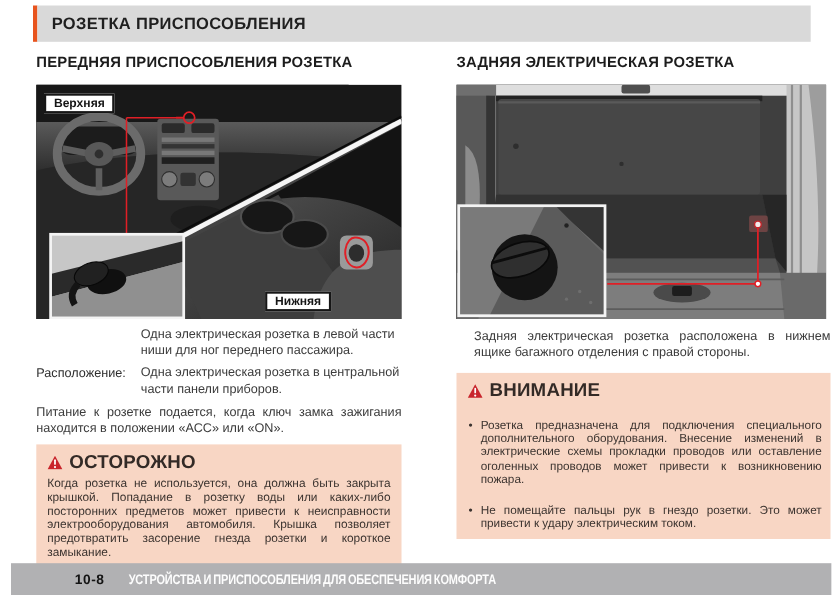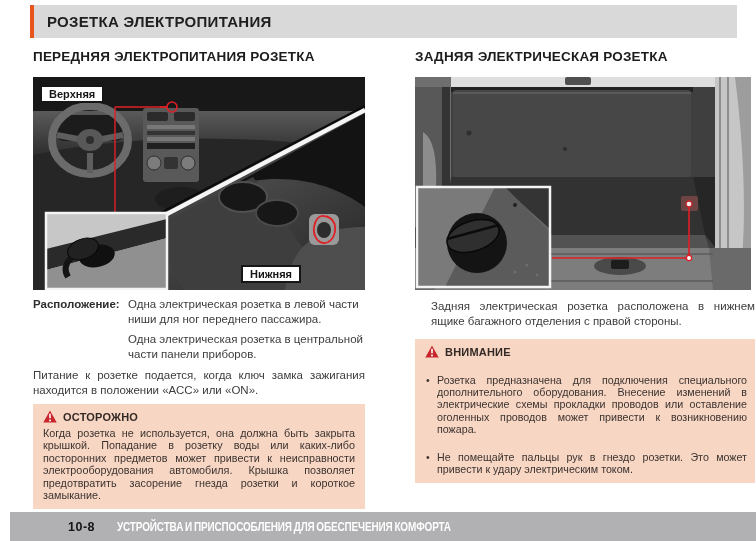--- a/index.html
+++ b/index.html
@@ -25,30 +25,30 @@
   .fig-front{width:284px;height:213px;}
   .fig-rear{width:336px;height:213px;}
   .tag{
     position:absolute;background:#fff;border:2px solid #161616;color:#161616;
     font-size:11px;font-weight:bold;line-height:14px;padding:0 7px;white-space:nowrap;
   }
   .tag-top{left:7px;top:8px;}
   .tag-bottom{right:16px;bottom:7px;}
   
   .location{display:flex;margin-top:7px;font-size:11.5px;line-height:15px;}
-  .loc-label{font-weight:bold;width:95px;flex:0 0 95px;color:#2e2e2e;}
+  .loc-label{font-weight:normal;width:95px;flex:0 0 95px;color:#2e2e2e;margin-top:36px;}
   .loc-items p{margin:0;}
   .loc-items p + p{margin-top:5px;}
   p.note{margin:6px 0 0 0;font-size:11.5px;line-height:15px;text-align:justify;}
   p.intro{margin:9px 0 0 16px;font-size:11.5px;line-height:15px;text-align:justify;}
   
   .warn-box{background:var(--warn_bg,#f8d6c4);margin-top:6px;padding:6px 10px 8px 10px;}
   .col-right .warn-box{margin-top:10px;padding:6px 8px 8px 10px;}
   .warn-head{display:flex;align-items:center;gap:6px;}
-  .warn-head .warn-title{font-size:11px;font-weight:bold;color:#332a26;letter-spacing:.2px;}
+  .warn-head .warn-title{font-size:17px;font-weight:bold;color:#332a26;letter-spacing:.2px;}
   .warn-body{margin:4px 0 0 0;font-size:10.8px;line-height:12.4px;text-align:justify;color:#3b332f;}
   ul.warn-list{margin:4px 0 0 0;padding:0;list-style:none;}
   ul.warn-list li{
     position:relative;padding-left:12px;margin-top:16px;
     font-size:10.7px;line-height:12.2px;text-align:justify;color:#3b332f;
   }
   ul.warn-list li::before{content:"\2022";position:absolute;left:1px;top:0;}
   
   .page-footer{
     position:absolute;left:10px;top:512px;width:748px;height:29px;background:var(--footer_bg,#b1b1b3);
@@ -61,26 +61,26 @@
   }
 </style>
 </head>
 <body>
 
 <div class="page">
 
   <header class="page-header">
     <div class="accent-bar"></div>
     <div class="header-band">
-      <h1>РОЗЕТКА ЭЛЕКТРОПИТАНИЯ</h1>
+      <h1>РОЗЕТКА ПРИСПОСОБЛЕНИЯ</h1>
     </div>
   </header>
 
   <section class="col col-left">
-    <h2>ПЕРЕДНЯЯ ЭЛЕКТРОПИТАНИЯ РОЗЕТКА</h2>
+    <h2>ПЕРЕДНЯЯ ПРИСПОСОБЛЕНИЯ РОЗЕТКА</h2>
 
     <figure class="photo fig-front">
       <svg viewBox="0 0 332 213" width="332" height="213">
         <defs>
           <linearGradient id="lgDash" x1="0" y1="0" x2="0" y2="1">
             <stop offset="0" stop-color="#5a5a5a"></stop>
               <stop offset="1" stop-color="#2e2e2e"></stop>
           </linearGradient>
           <linearGradient id="lgLower" x1="0" y1="0" x2="1" y2="1">
             <stop offset="0" stop-color="#1b1b1b"></stop>

